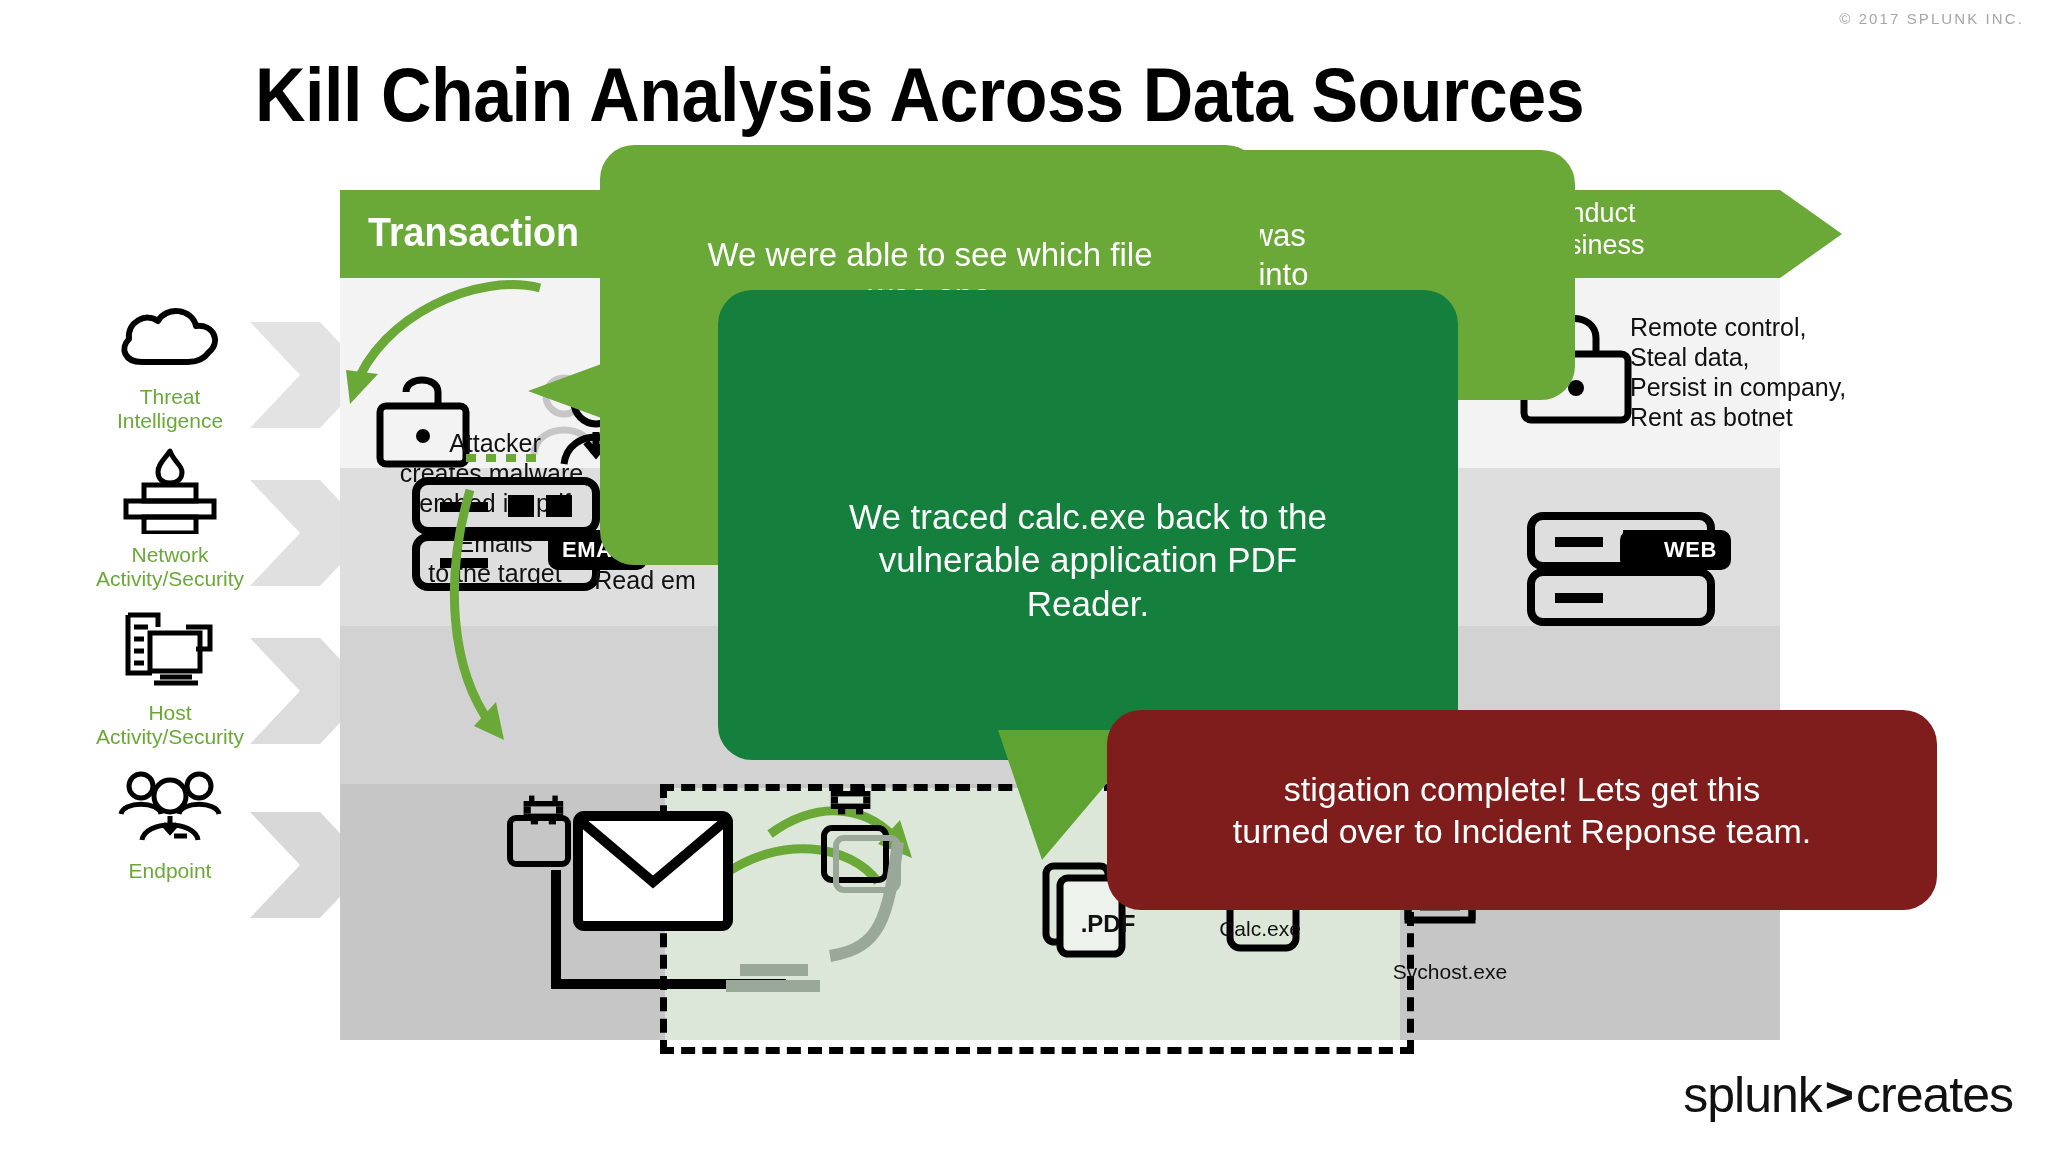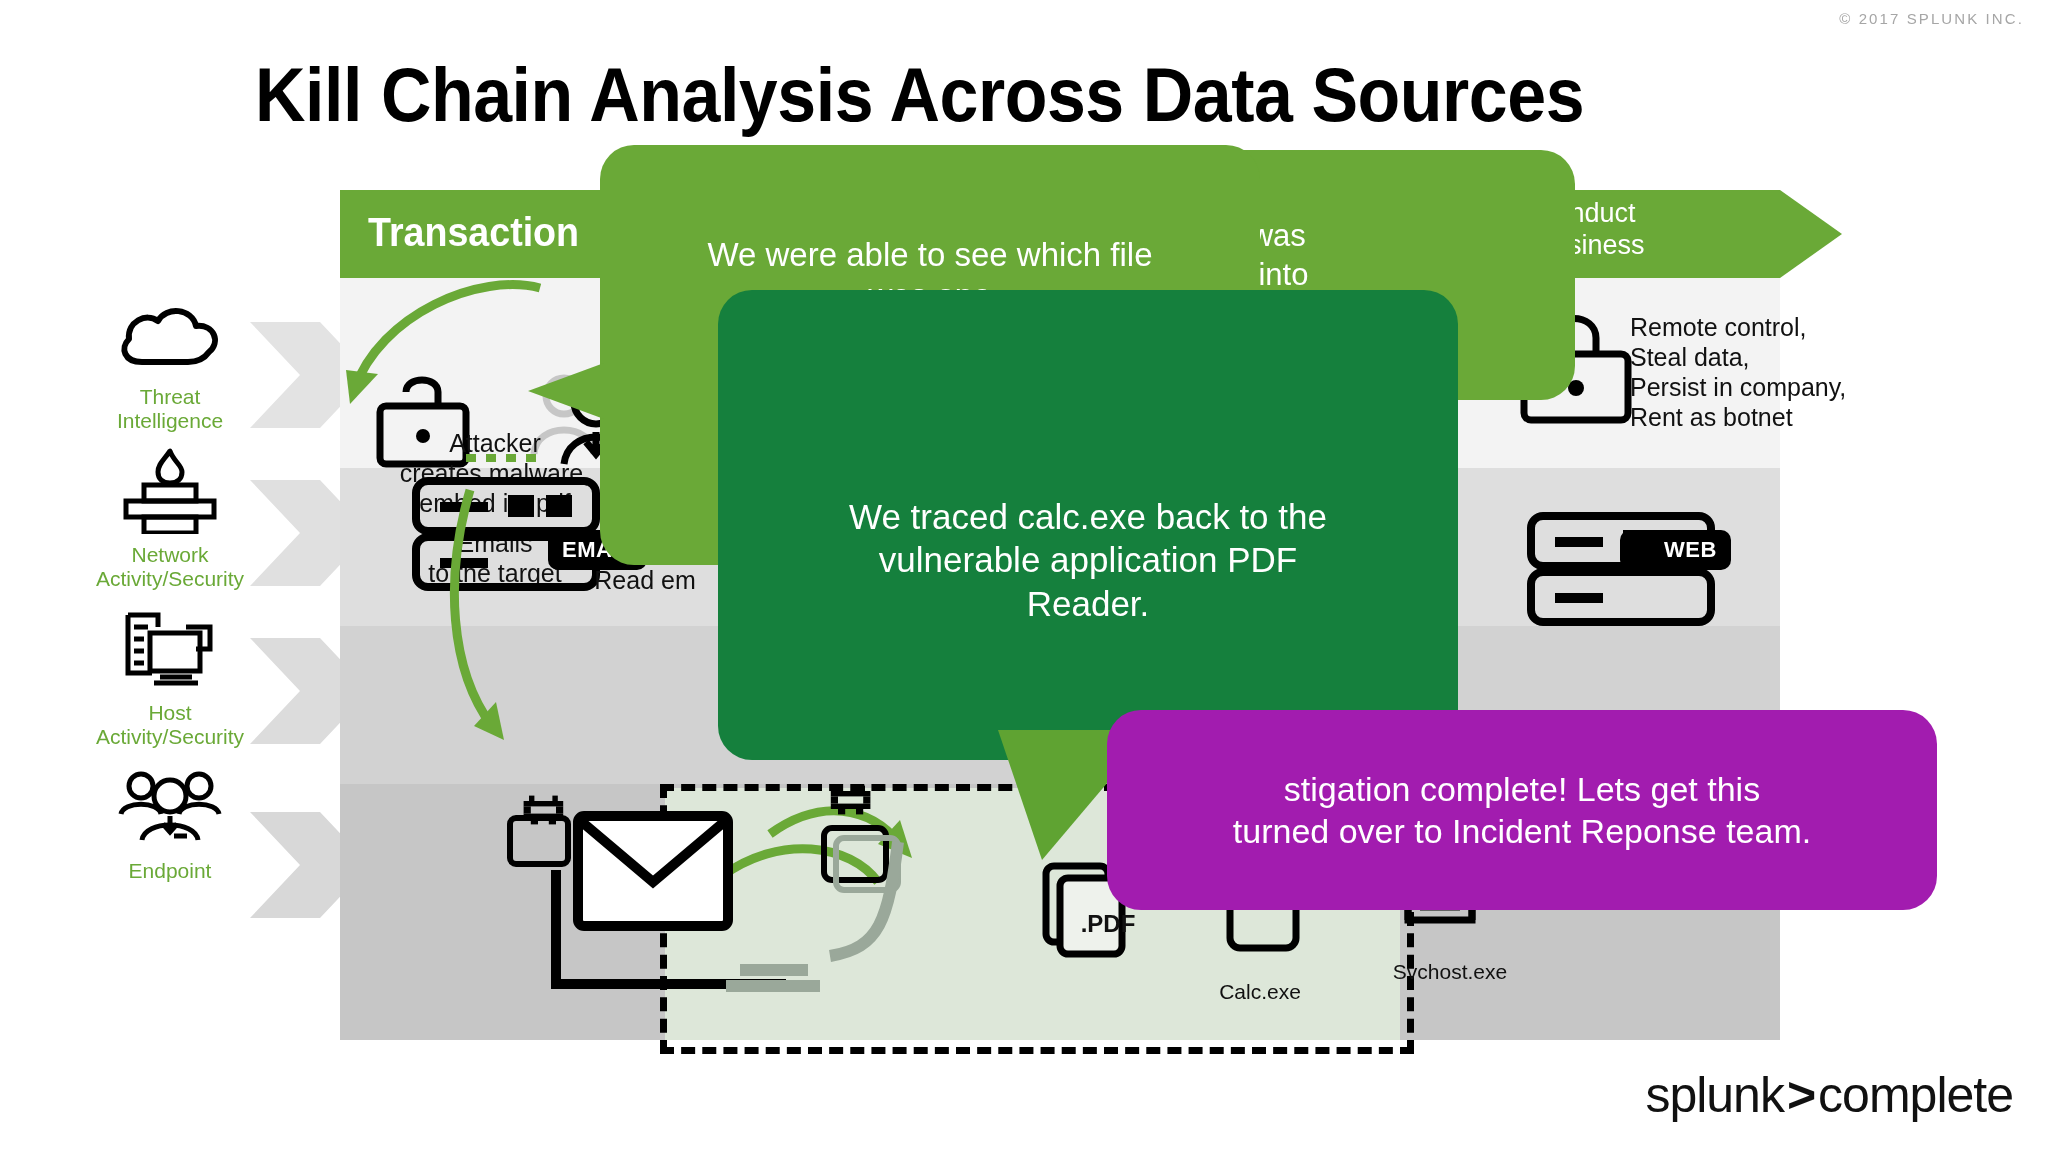--- a/index.html
+++ b/index.html
@@ -125,21 +125,21 @@
   .b-two{left:718px;top:290px;width:740px;height:470px;}
   .b-two .body{background:#15803d;padding:26px 40px;}
   .b-two .txt{font-size:35px;padding-top:70px;}
   .b-two .tail{
     position:absolute;left:280px;top:440px;width:0;height:0;
     border-left:44px solid transparent;border-right:110px solid transparent;
     border-top:130px solid #5fa332;
   }
 
   .b-blue{left:1107px;top:710px;width:830px;height:200px;}
-  .b-blue .body{background:#a21caf;padding:18px 30px;}
+  .b-blue .body{background:#7f1d1d;padding:18px 30px;}
   .b-blue .txt{font-size:34px;}
 
   
   .logo{
     position:absolute;right:35px;bottom:28px;
     font-size:50px;color:#111;letter-spacing:-1px;
     font-family:"Liberation Sans Narrow","Liberation Sans",sans-serif;
     font-weight:500;white-space:nowrap;
   }
   .logo .gt{font-weight:bold;padding:0 3px;}
@@ -393,21 +393,21 @@
       <rect x="740" y="110" width="66" height="68" rx="10" fill="none" stroke="#000" stroke-width="7"></rect>
 
       <g transform="translate(912,110)">
         <path d="M6 0 V40 M22 0 V14 M52 0 V14 M70 0 V40" stroke="#000" stroke-width="7" fill="none"></path>
         <rect x="6" y="14" width="64" height="26" fill="none" stroke="#000" stroke-width="7"></rect>
         <path d="M18 27 H58" stroke="#000" stroke-width="7"></path>
       </g>
     </svg>
 
     <div class="filelabel" style="left:708px;top:720px;width:120px;font-weight:bold;font-size:24px;">.PDF</div>
-    <div class="filelabel" style="left:820px;top:790px;width:200px;">Calc.exe</div>
+    <div class="filelabel" style="left:820px;top:727px;width:200px;">Calc.exe</div>
     <div class="filelabel" style="left:990px;top:770px;width:240px;">Svchost.exe</div>
   </div>
 
   <div class="bubble b-back">
     <div class="body">
       <div class="txt">
         <div>sis was</div>
         <div>cus into</div>
         <div>hat the</div>
       </div>
@@ -440,16 +440,16 @@
   <div class="bubble b-blue">
     <div class="body">
       <div class="txt">
         <div>stigation complete!  Lets get this</div>
         <div>turned over to Incident Reponse team.</div>
       </div>
     </div>
   </div>
 
   <div class="logo">
-    <span>splunk</span><span class="gt">&gt;</span><span>complete</span>
+    <span>splunk</span><span class="gt">&gt;</span><span>creates</span>
   </div>
 
 </div>
 
 </body></html>

